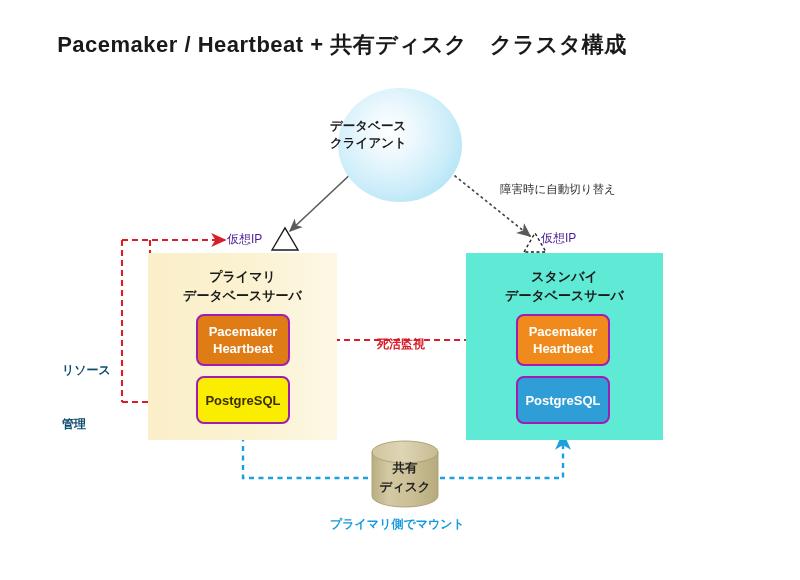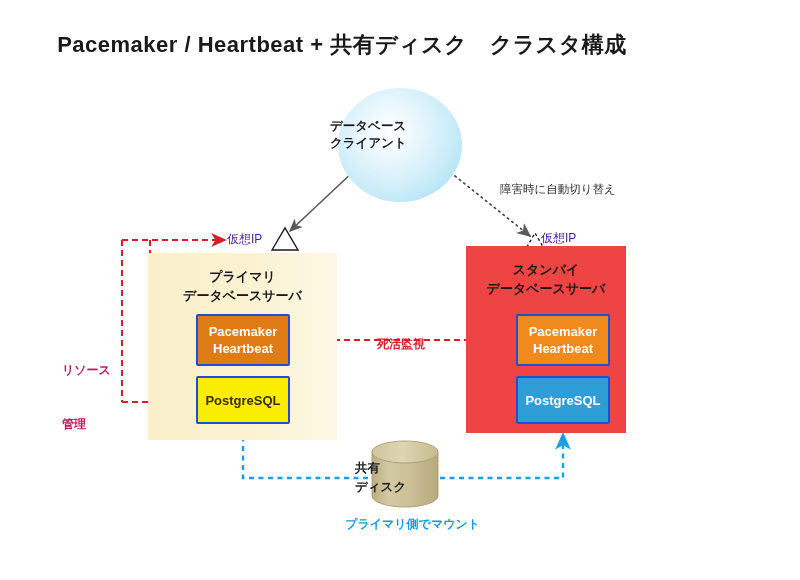--- a/index.html
+++ b/index.html
@@ -68,43 +68,43 @@
   }
   .panel-primary {
     left: 148px;
     top: 253px;
     width: 189px;
     height: 187px;
     background: linear-gradient(to right, #faefc8 0%, #fbf2d2 55%, #fdf8e6 100%);
   }
   .panel-standby {
     left: 466px;
-    top: 246px;
-    width: 160px;
+    top: 253px;
+    width: 197px;
     height: 187px;
-    background: #ef4444;
+    background: #5eead4;
   }
   .panel-title {
     position: absolute;
     left: 0;
     width: 100%;
     top: 14px;
     text-align: center;
     font-size: 13px;
     font-weight: 700;
     color: #1a1a1a;
     line-height: 19px;
   }
 
   
   .comp {
     position: absolute;
     box-sizing: border-box;
-    border-radius: 2px;
-    border: 2px solid #1d4ed8;
+    border-radius: 8px;
+    border: 2px solid #a21caf;
     display: flex;
     align-items: center;
     justify-content: center;
     text-align: center;
     font-size: 13px;
     font-weight: 700;
     line-height: 17px;
   }
   .comp-pacemaker-primary {
     left: 196px;
@@ -166,41 +166,41 @@
     font-size: 12px;
     font-weight: 700;
     color: #d81e2a;
     margin-top: 28px;
   }
   .anno-resource {
     left: 62px;
     top: 325px;
     font-size: 12px;
     font-weight: 700;
-    color: #be185d;
+    color: #0c4a6e;
     line-height: 18px;
     text-align: left;
   }
   .anno-mount {
     left: 330px;
     top: 516px;
     width: 150px;
-    text-align: right;
+    text-align: left;
     font-size: 12px;
     font-weight: 700;
     color: #1399dd;
   }
 
   
   .disk-label {
     position: absolute;
     left: 355px;
     top: 459px;
     width: 100px;
-    text-align: left;
+    text-align: center;
     font-size: 12.5px;
     font-weight: 700;
     color: #222222;
     line-height: 19px;
   }
 </style>
 </head>
 <body>
 
 <div id="canvas">

